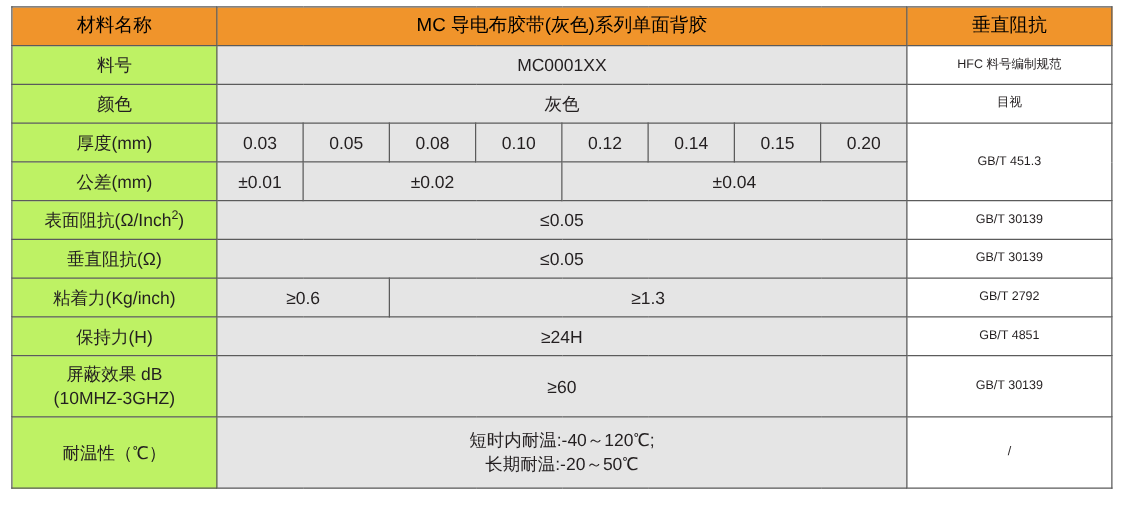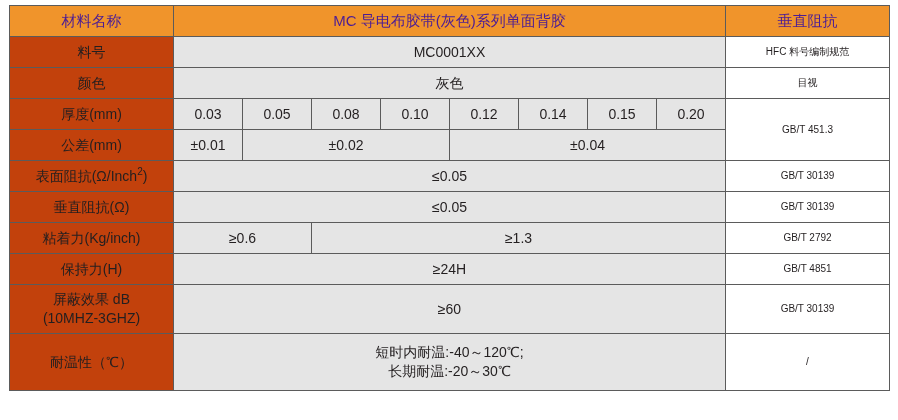--- a/index.html
+++ b/index.html
@@ -23,27 +23,27 @@
   #spec-table td, #spec-table th {
     border: 1px solid #5b5b5b;
     text-align: center;
     vertical-align: middle;
     padding: 0;
     font-weight: normal;
     line-height: 1.35;
   }
   .hdr {
     background: #f0942b;
-    color: #4c1d95;
+    color: #000000;
     font-weight: bold;
     height: 30px;
     font-size: 15px;
   }
   .lbl {
-    background: #c2410c;
+    background: #bef264;
     height: 30px;
     font-size: 14px;
   }
   .val {
     background: #e5e5e5;
     height: 30px;
     font-size: 14px;
   }
   .std {
     background: #ffffff;
@@ -141,18 +141,18 @@
         <div>(10MHZ-3GHZ)</div>
       </td>
       <td class="val tall2" colspan="8">≥60</td>
       <td class="std tall2">GB/T 30139</td>
     </tr>
 
     <tr>
       <td class="lbl tall3">耐温性（℃）</td>
       <td class="val tall3 two-line" colspan="8">
         <div>短时内耐温:-40～120℃;</div>
-        <div>长期耐温:-20～30℃</div>
+        <div>长期耐温:-20～50℃</div>
       </td>
       <td class="std tall3">/</td>
     </tr>
   </tbody>
 </table>
 
 </body></html>

